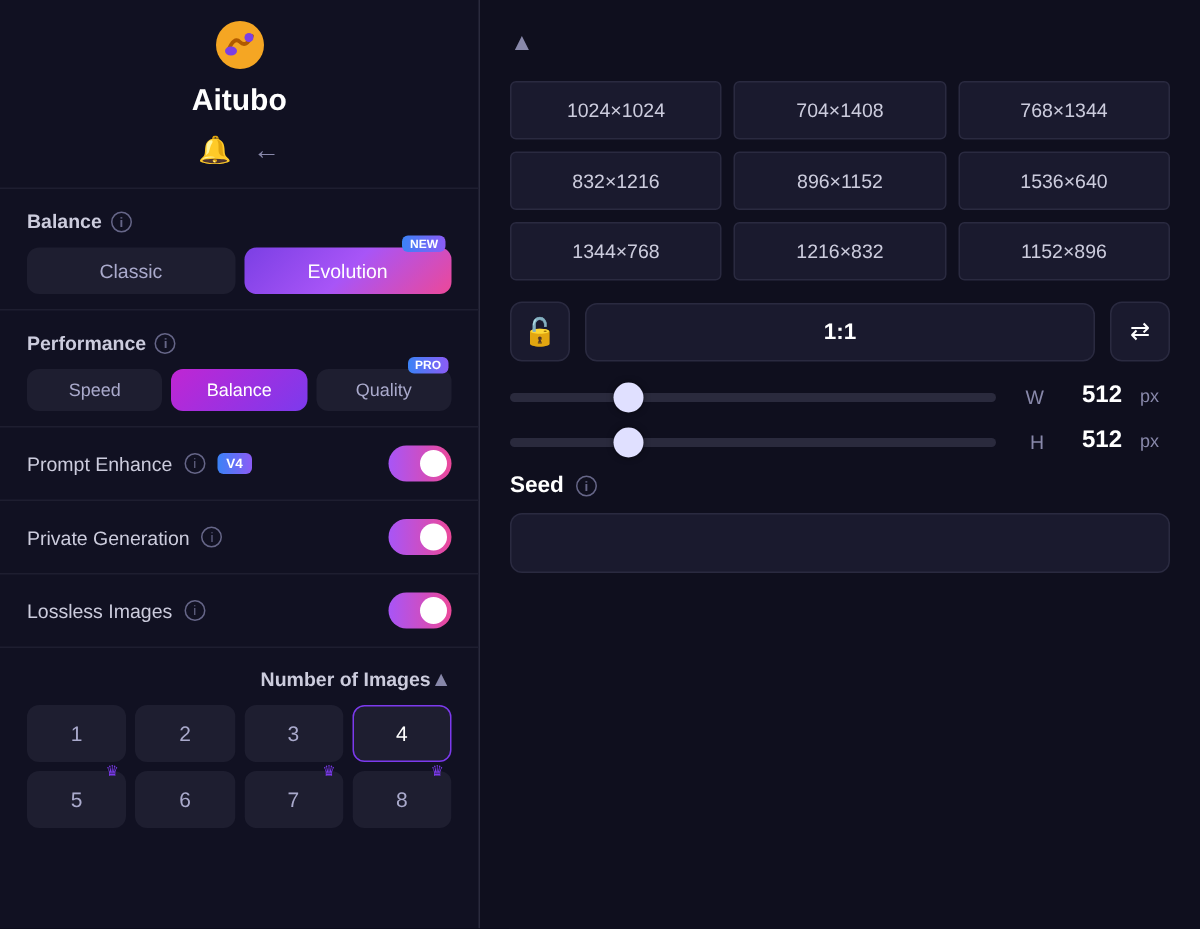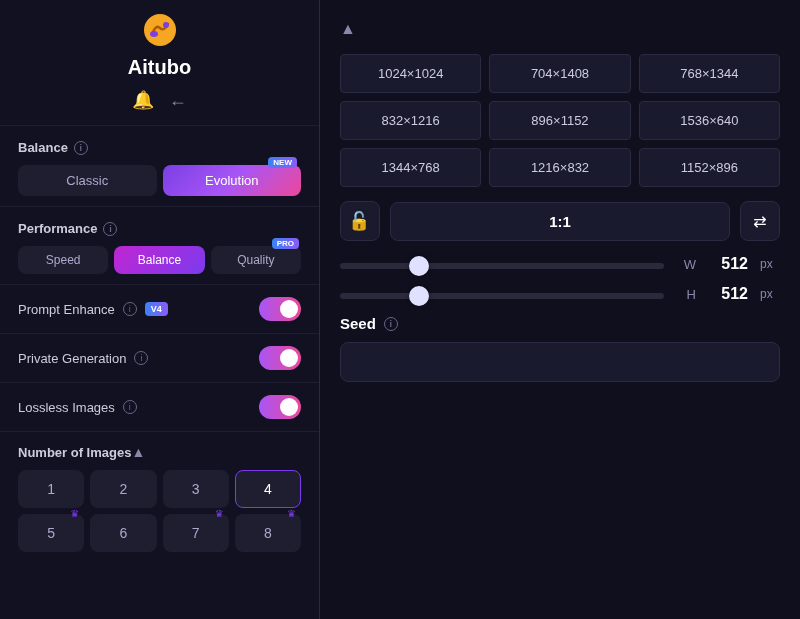--- a/index.html
+++ b/index.html
@@ -196,21 +196,21 @@
     }
     .toggle-switch.on .toggle-knob { right: 3px; }
 
     
     .num-section {
       padding: 12px 18px 10px;
     }
     .num-header {
       display: flex;
       align-items: center;
-      justify-content: flex-start;
+      justify-content: flex-end;
       margin-bottom: 10px;
     }
     .num-grid {
       display: grid;
       grid-template-columns: repeat(4, 1fr);
       gap: 6px;
     }
     .num-btn {
       padding: 10px 0;
       border-radius: 8px;

